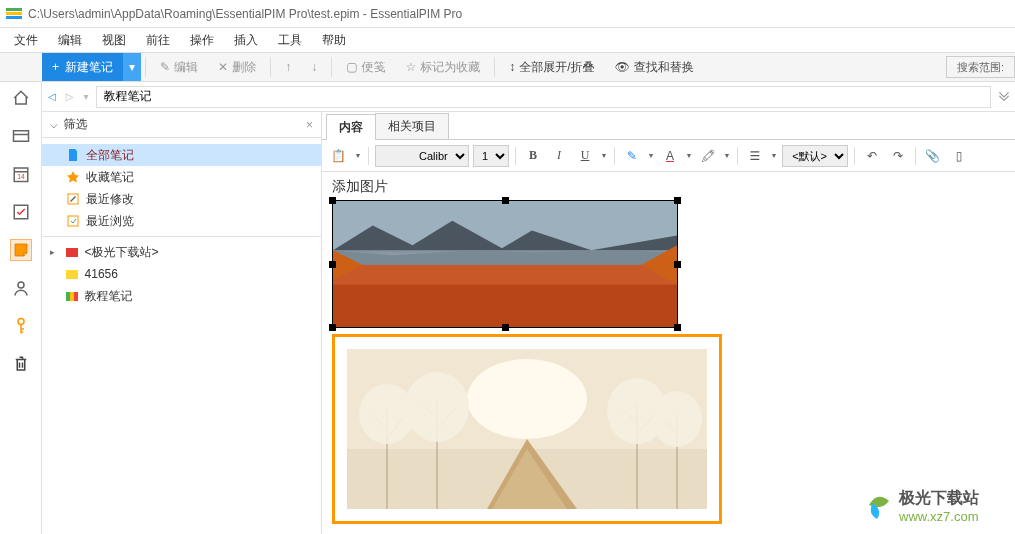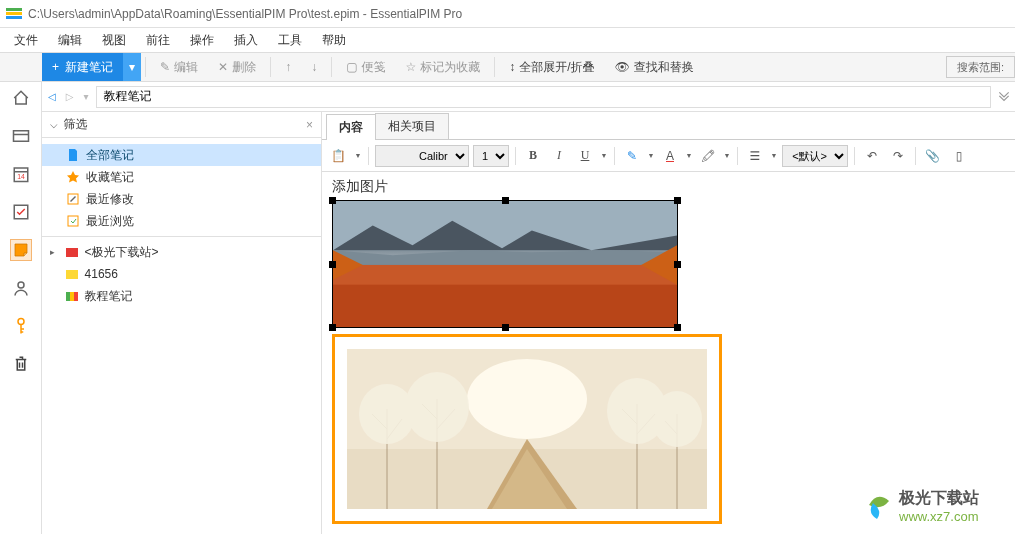--- a/index.html
+++ b/index.html
@@ -219,21 +219,21 @@
         <div class="filter-header">
           <span class="chev">⌵</span>
           <span>筛选</span>
           <span class="close-x">×</span>
         </div>
         <div class="tree">
           <div class="tree-item selected">
             <svg class="ticon" viewBox="0 0 14 14" fill="#2196f3">
                 <path d="M3 1h6l2 2v10H3z"></path>
               </svg>
-            <span style="color:#0c4a6e;font-family:Liberation Serif, serif;">全部笔记</span>
+            <span style="color:#7f1d1d;font-family:Liberation Serif, serif;">全部笔记</span>
           </div>
           <div class="tree-item">
             <svg class="ticon" viewBox="0 0 14 14" fill="#ff9800">
                 <path d="M7 1l2 4 4 .5-3 3 1 4-4-2-4 2 1-4-3-3 4-.5z"></path>
               </svg>
             <span>收藏笔记</span>
           </div>
           <div class="tree-item">
             <svg class="ticon" viewBox="0 0 14 14" fill="#ff9800">
                 <rect x="2" y="2" width="10" height="10" fill="#fff" stroke="#ff9800"></rect>

